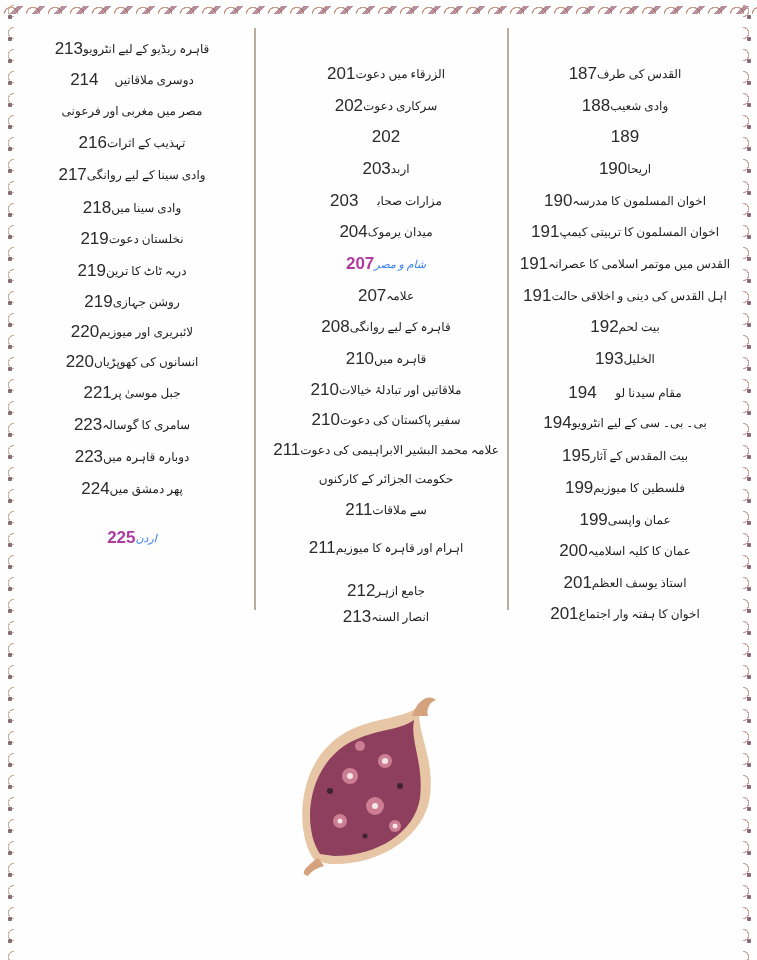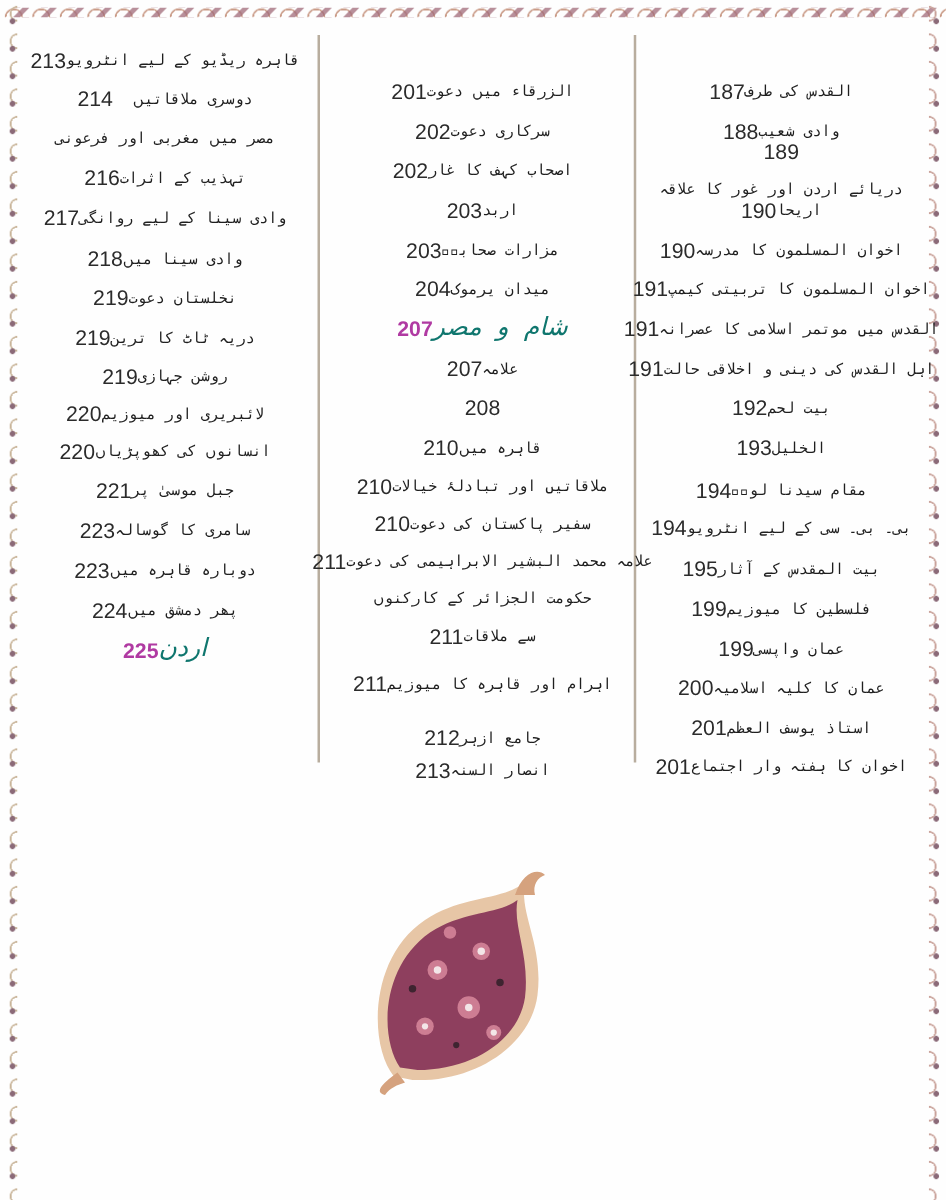--- a/index.html
+++ b/index.html
@@ -45,24 +45,24 @@
       position: absolute; height: 30px; line-height: 30px;
       display: flex; justify-content: center; align-items: center;
     }
     .num {
       font-family: "Liberation Sans", sans-serif;
       font-size: 17px; color: #2b2b2b; font-weight: normal;
     }
     .num.hl { color: #b03aa2; font-weight: bold; }
     .title {
       direction: rtl; text-align: right;
-      font-family: Liberation Mono, monospace;
+      font-family: Liberation Serif, serif;
       font-size: 12px; color: #1f1f1f; white-space: nowrap;
     }
-    .title.hl { color: #0f766e; font-size: 20px; font-style: italic; }
+    .title.hl { color: #3b82f6; font-size: 11px; font-style: italic; }
     .ornament {
       position: absolute; left: 290px; top: 686px; width: 150px; height: 190px;
     }
   </style>
 </head>
 <body>
 
 <div class="page">
   <div class="border-top"></div>
   <div class="border-left"></div>
@@ -75,21 +75,20 @@
       <div class="entry" style="left: 516px; width: 218px; top: 59px;">
         <span class="num">187</span>
         <span class="title">القدس کی طرف</span>
       </div>
       <div class="entry" style="left: 516px; width: 218px; top: 91px;">
         <span class="num">188</span>
         <span class="title">وادی شعیب</span>
       </div>
       <div class="entry" style="left: 516px; width: 218px; top: 122px; flex-direction: column;">
         <span class="num">189</span>
-        <span class="title">دریائے اردن اور غور کا علاقہ</span>
       </div>
       <div class="entry" style="left: 516px; width: 218px; top: 154px;">
         <span class="num">190</span>
         <span class="title">اریحا</span>
       </div>
       <div class="entry" style="left: 516px; width: 218px; top: 186px;">
         <span class="num">190</span>
         <span class="title">اخوان المسلمون کا مدرسہ</span>
       </div>
       <div class="entry" style="left: 516px; width: 218px; top: 217px;">
@@ -150,21 +149,20 @@
       <div class="entry" style="left: 272px; width: 228px; top: 59px;">
         <span class="num">201</span>
         <span class="title">الزرقاء میں دعوت</span>
       </div>
       <div class="entry" style="left: 272px; width: 228px; top: 91px;">
         <span class="num">202</span>
         <span class="title">سرکاری دعوت</span>
       </div>
       <div class="entry" style="left: 272px; width: 228px; top: 122px;">
         <span class="num">202</span>
-        <span class="title">اصحاب کہف کا غار</span>
       </div>
       <div class="entry" style="left: 272px; width: 228px; top: 154px;">
         <span class="num">203</span>
         <span class="title">اربد</span>
       </div>
       <div class="entry" style="left: 272px; width: 228px; top: 186px;">
         <span class="num">203</span>
         <span class="title">مزارات صحابہؓ</span>
       </div>
       <div class="entry" style="left: 272px; width: 228px; top: 217px;">
@@ -174,20 +172,21 @@
       <div class="entry" style="left: 272px; width: 228px; top: 249px;">
         <span class="num hl">207</span>
         <span class="title hl">شام و مصر</span>
       </div>
       <div class="entry" style="left: 272px; width: 228px; top: 281px;">
         <span class="num">207</span>
         <span class="title">علامہ</span>
       </div>
       <div class="entry" style="left: 272px; width: 228px; top: 312px;">
         <span class="num">208</span>
+        <span class="title">قاہرہ کے لیے روانگی</span>
       </div>
       <div class="entry" style="left: 272px; width: 228px; top: 344px;">
         <span class="num">210</span>
         <span class="title">قاہرہ میں</span>
       </div>
       <div class="entry" style="left: 272px; width: 228px; top: 375px;">
         <span class="num">210</span>
         <span class="title">ملاقاتیں اور تبادلۂ خیالات</span>
       </div>
       <div class="entry" style="left: 272px; width: 228px; top: 405px;">
@@ -274,21 +273,21 @@
         <span class="title">سامری کا گوسالہ</span>
       </div>
       <div class="entry" style="left: 18px; width: 228px; top: 442px;">
         <span class="num">223</span>
         <span class="title">دوبارہ قاہرہ میں</span>
       </div>
       <div class="entry" style="left: 18px; width: 228px; top: 474px;">
         <span class="num">224</span>
         <span class="title">پھر دمشق میں</span>
       </div>
-      <div class="entry" style="left: 18px; width: 228px; top: 506px;">
+      <div class="entry" style="left: 18px; width: 228px; top: 523px;">
         <span class="num hl">225</span>
         <span class="title hl">اردن</span>
       </div>
     </div>
 
   <svg class="ornament" viewBox="0 0 150 190">
     <path d="M25 175 C5 150, 5 80, 50 50 C80 30, 110 35, 130 20 C125 45, 145 70, 140 110 C135 150, 90 180, 40 178 Z" fill="#e7c6a6"></path>
     <path d="M30 168 C14 145, 14 88, 54 60 C82 42, 108 46, 124 34 C120 55, 134 78, 130 112 C125 146, 88 170, 44 170 Z" fill="#8e3f5e"></path>
     <g fill="#d9899d" opacity=".85">
       <circle cx="60" cy="90" r="8"></circle>

